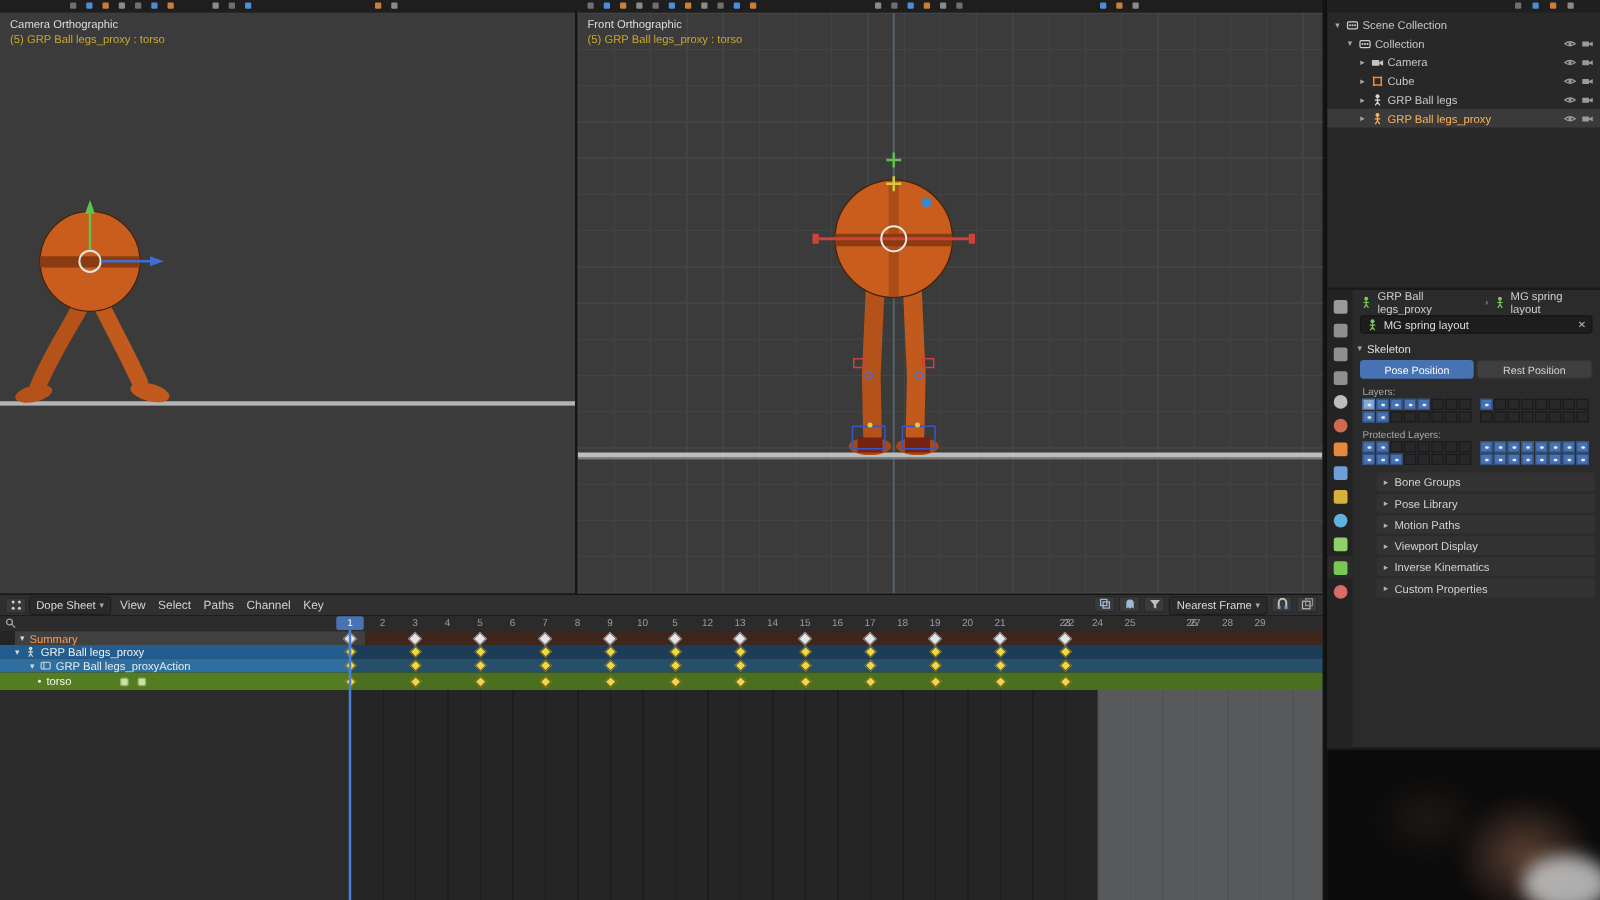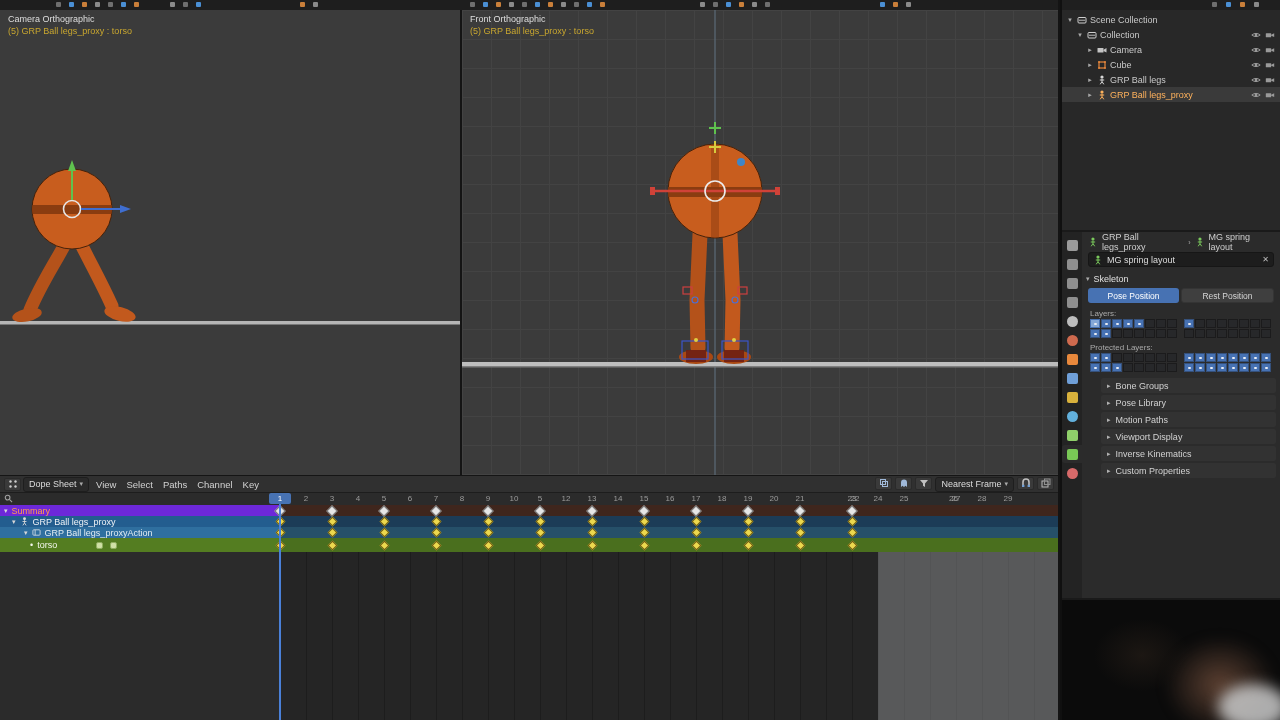--- a/index.html
+++ b/index.html
@@ -289,21 +289,21 @@
         <span class="ruler-num" style="left: 878px;">24</span>
         <span class="ruler-num" style="left: 904px;">25</span>
         <span class="ruler-num" style="left: 930px; padding-left: 47px;">26</span>
         <span class="ruler-num" style="left: 956px;">27</span>
         <span class="ruler-num" style="left: 982px;">28</span>
         <span class="ruler-num" style="left: 1008px;">29</span>
       </div>
 
     <div id="dope-rows" style="position:absolute;inset:0;">
         <div class="chan-area" style="top: 29px; height: 11px; background: rgb(63, 38, 29);"></div>
-        <div class="chan-label" style="top: 29px; height: 11px; background: #6d28d9; color: rgb(255, 155, 80); padding-left: 4px;">
+        <div class="chan-label" style="top: 29px; height: 11px; background: #404040; color: rgb(255, 155, 80); padding-left: 4px; margin-left: 12px;">
           <span class="chan-caret">▾</span>
           <span>Summary</span>
         </div>
         <div class="key" style="width: 8px; height: 8px; left: 276px; top: 30.5px; background: rgb(230, 230, 230); border: 1px solid rgb(119, 119, 119);"></div>
         <div class="key" style="width: 8px; height: 8px; left: 328px; top: 30.5px; background: rgb(230, 230, 230); border: 1px solid rgb(119, 119, 119);"></div>
         <div class="key" style="width: 8px; height: 8px; left: 380px; top: 30.5px; background: rgb(230, 230, 230); border: 1px solid rgb(119, 119, 119);"></div>
         <div class="key" style="width: 8px; height: 8px; left: 432px; top: 30.5px; background: rgb(230, 230, 230); border: 1px solid rgb(119, 119, 119);"></div>
         <div class="key" style="width: 8px; height: 8px; left: 484px; top: 30.5px; background: rgb(230, 230, 230); border: 1px solid rgb(119, 119, 119);"></div>
         <div class="key" style="width: 8px; height: 8px; left: 536px; top: 30.5px; background: rgb(230, 230, 230); border: 1px solid rgb(119, 119, 119);"></div>
         <div class="key" style="width: 8px; height: 8px; left: 588px; top: 30.5px; background: rgb(230, 230, 230); border: 1px solid rgb(119, 119, 119);"></div>

